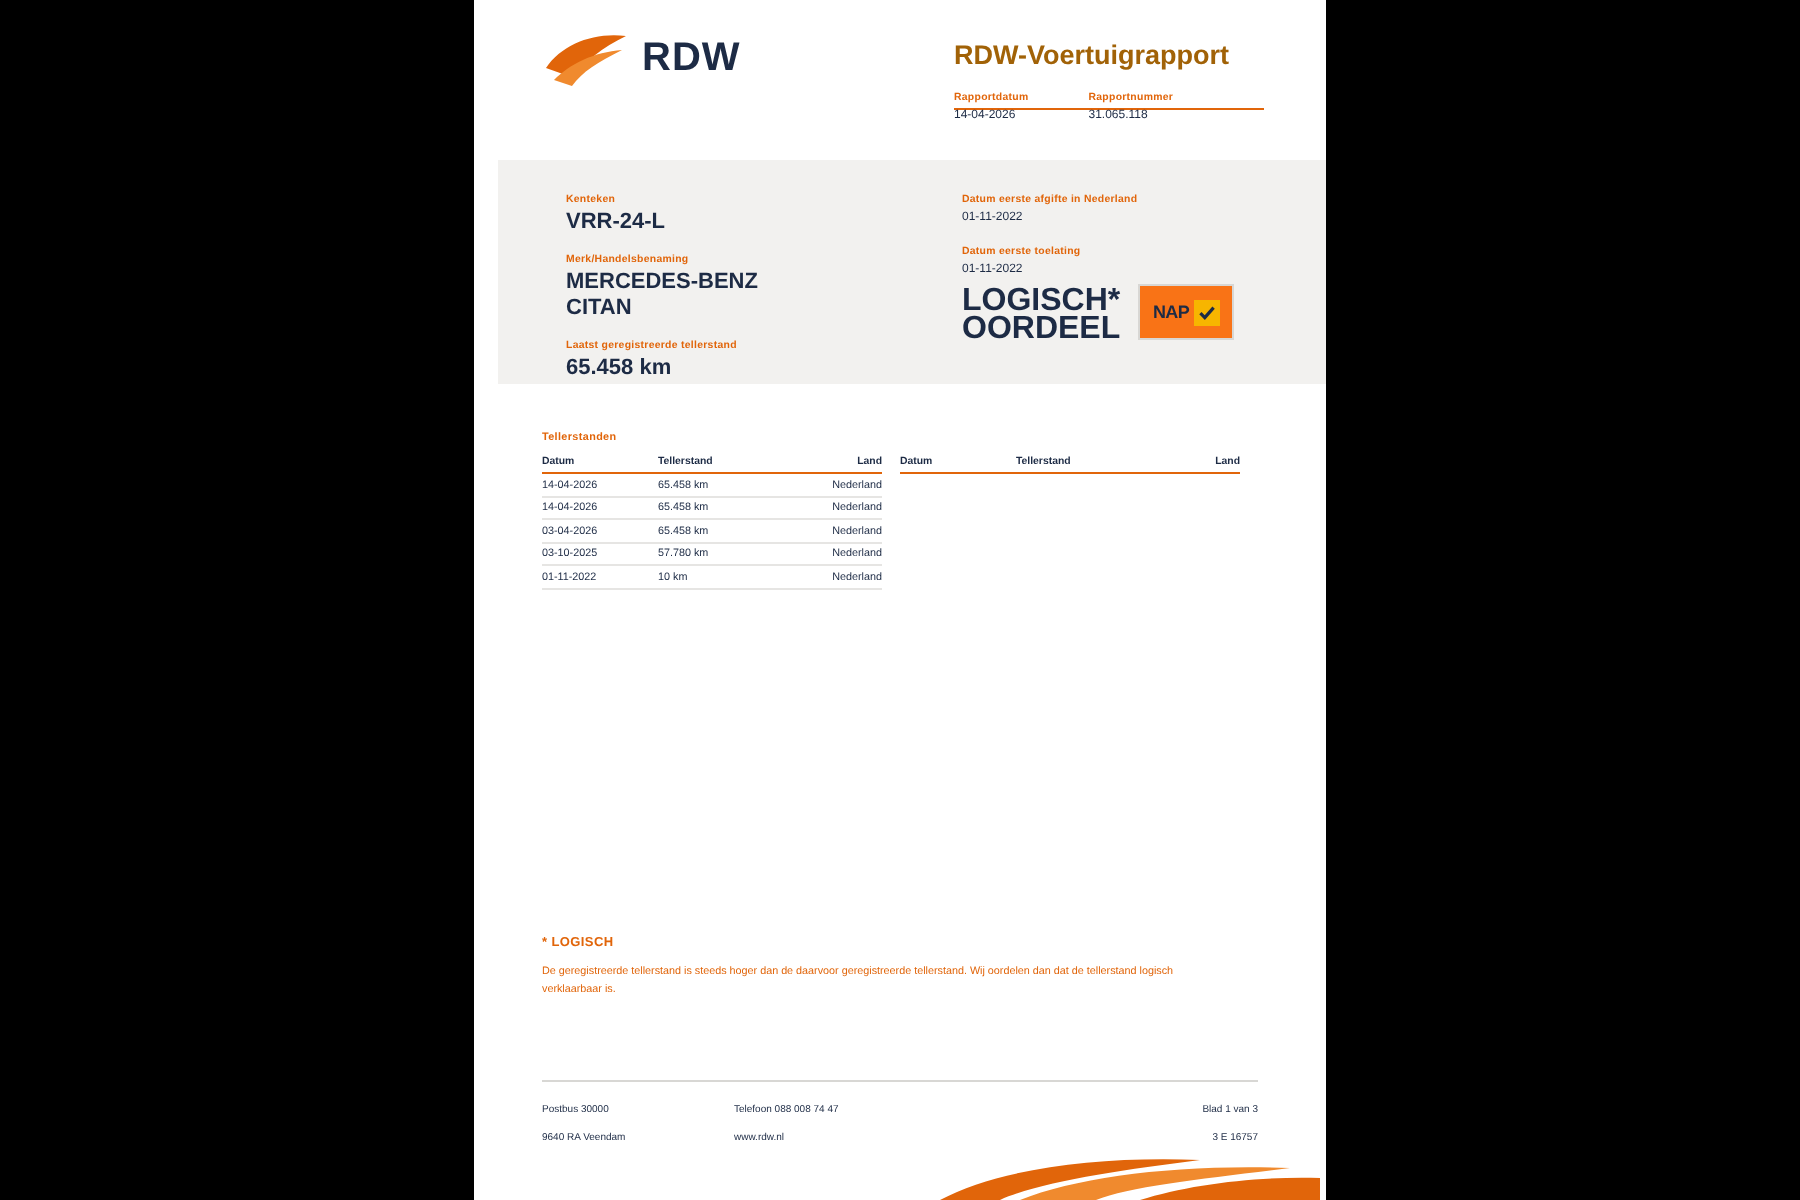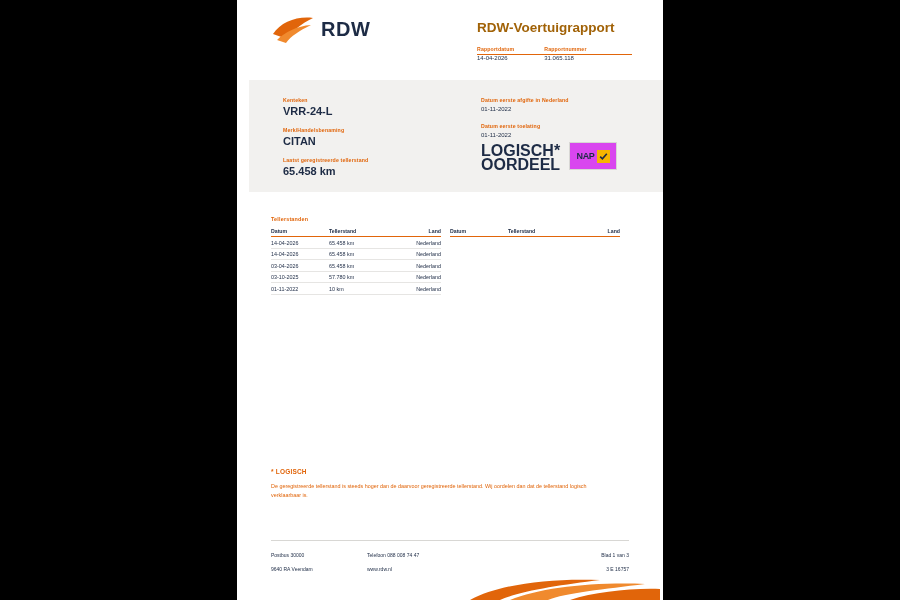--- a/index.html
+++ b/index.html
@@ -112,21 +112,21 @@
     left: 232px; top: 64px;
     font-size: 16px;
     font-weight: bold;
     color: #1d2b45;
     line-height: 14px;
   }
   .nap-badge {
     position: absolute;
     left: 320px; top: 62px;
     width: 46px; height: 26px;
-    background: #d946ef;
+    background: #f97316;
     border: 1px solid #d8d7d4;
     display: flex;
     align-items: center;
     justify-content: center;
     gap: 2px;
     text-align: right;
   }
   .nap-text {
     font-size: 9px;
     font-weight: bold;
@@ -260,20 +260,21 @@
       </div>
     </div>
   </div>
 
   <div class="grey-block">
     <div class="grey-left">
       <div class="field-label">Kenteken</div>
       <div class="field-value-lg">VRR-24-L</div>
 
       <div class="field-label">Merk/Handelsbenaming</div>
+      <div class="field-value-lg">MERCEDES-BENZ</div>
       <div class="field-value-lg">CITAN</div>
 
       <div class="field-label">Laatst geregistreerde tellerstand</div>
       <div class="field-value-lg">65.458 km</div>
     </div>
 
     <div class="grey-right">
       <div class="field-label">Datum eerste afgifte in Nederland</div>
       <div class="field-value-sm">01-11-2022</div>
 

